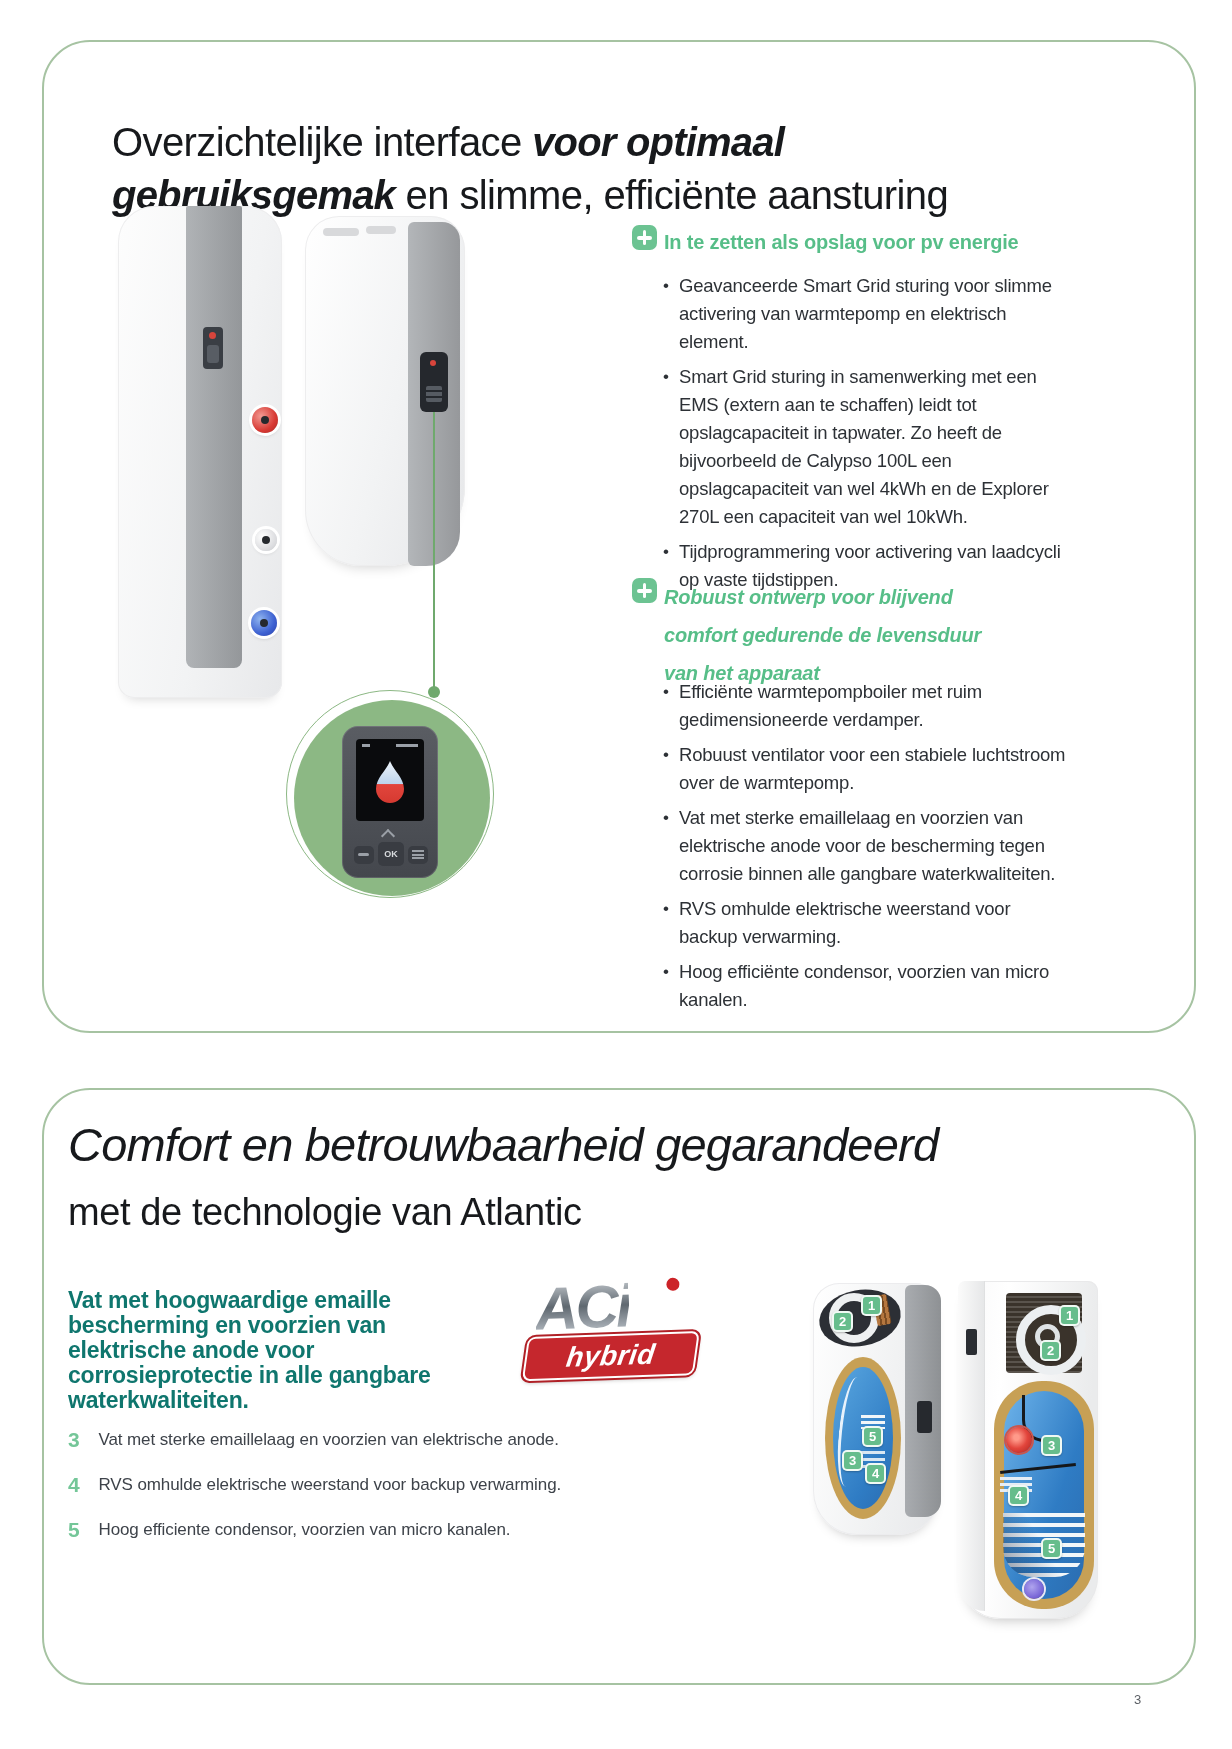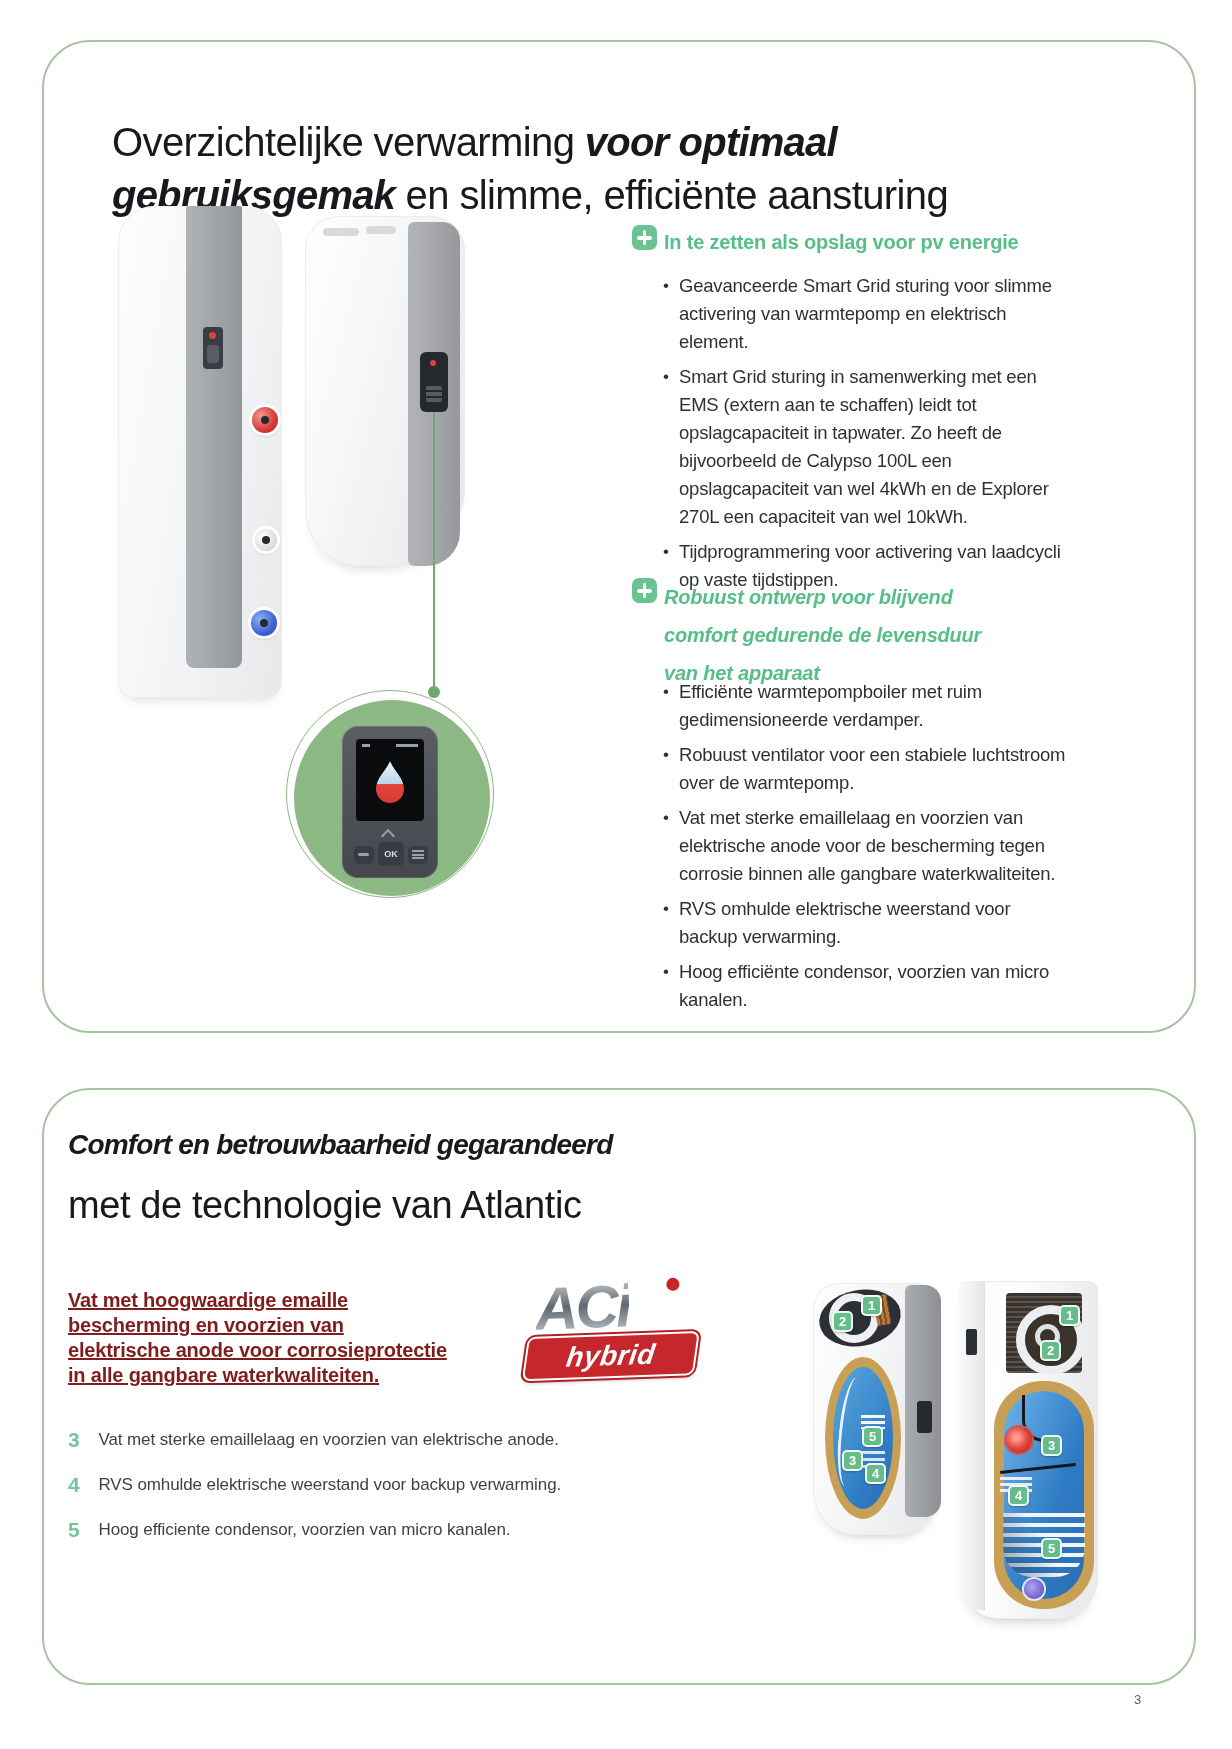--- a/index.html
+++ b/index.html
@@ -94,24 +94,24 @@
   .fh2{left:664px;top:578px;width:345px;line-height:38px;font-style:italic;}
   .bullets{position:absolute;left:662px;margin:0;padding:0;list-style:none;
     color:#2d3136;font-size:18.5px;line-height:28px;letter-spacing:-.2px;}
   .bullets--1{top:272px;width:400px;}
   .bullets--2{top:678px;width:410px;}
   .bullets li{position:relative;padding-left:17px;margin-bottom:7px;}
   .bullets li::before{content:"•";position:absolute;left:1px;top:0;font-size:17px;color:#2d3136;}
 
   
   .title-bottom{position:absolute;left:68px;top:1116px;width:1000px;line-height:57px;color:#17191c;}
-  .title-bottom .b{font-size:28px;font-weight:bold;font-style:italic;letter-spacing:-.8px;}
+  .title-bottom .b{font-size:47px;font-weight:normal;font-style:italic;letter-spacing:-.8px;}
   .title-bottom .r{font-size:38px;letter-spacing:-.4px;}
-  .intro{position:absolute;left:68px;top:1288px;width:382px;font-size:20px;font-weight:bold;
-    line-height:25px;color:#7f1d1d;letter-spacing:-.2px;text-decoration:underline;}
+  .intro{position:absolute;left:68px;top:1288px;width:382px;font-size:23px;font-weight:bold;
+    line-height:25px;color:#0f766e;letter-spacing:-.2px;}
 
   
   .aci{position:absolute;left:520px;top:1278px;width:185px;height:108px;transform:rotate(-2deg);}
   .aci-text{position:absolute;left:16px;top:-6px;font-size:60px;font-weight:bold;font-style:italic;
     letter-spacing:-3px;background:linear-gradient(180deg,#cfd4d9 5%,#5f6870 48%,#a7aeb5 80%,#7d858d);
     -webkit-background-clip:text;background-clip:text;color:transparent;}
   .aci-dot{position:absolute;left:148px;top:2px;width:13px;height:13px;border-radius:50%;background:#cc2328;}
   .aci-banner{position:absolute;left:4px;top:56px;width:168px;height:40px;background:#c5272d;
     border:2px solid #fff;border-radius:8px;box-shadow:0 0 0 2px #b02026,0 2px 4px rgba(0,0,0,.25);
     transform:skewX(-10deg);display:flex;align-items:center;justify-content:center;
@@ -182,21 +182,21 @@
   .page-number{position:absolute;left:1134px;top:1692px;font-size:13px;color:#5c6066;}
 </style>
 </head>
 <body>
 
 <div class="page">
 
   <div class="panel panel--top">
 
     <div class="title-top">
-      <span>Overzichtelijke verwarming </span><span class="em">voor optimaal</span><br>
+      <span>Overzichtelijke interface </span><span class="em">voor optimaal</span><br>
       <span class="em">gebruiksgemak</span><span> en slimme, efficiënte aansturing</span>
     </div>
   </div>
 
   <div>
     <div class="heaterA-body"></div>
     <div class="heaterA-band"></div>
     <div class="heaterA-display"></div>
     <div class="port port--red"></div>
     <div class="port port--white"></div>

